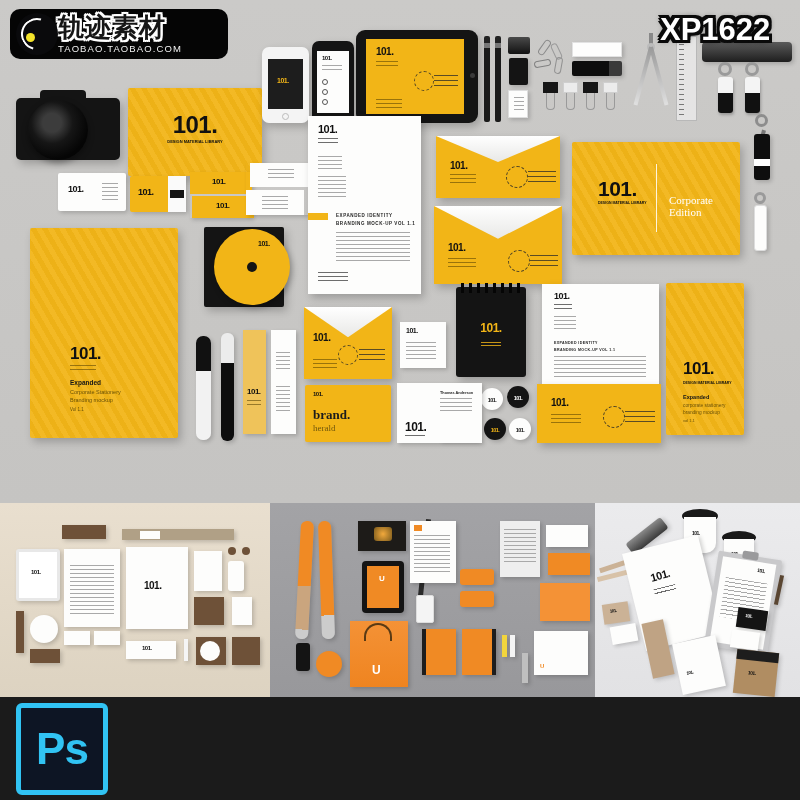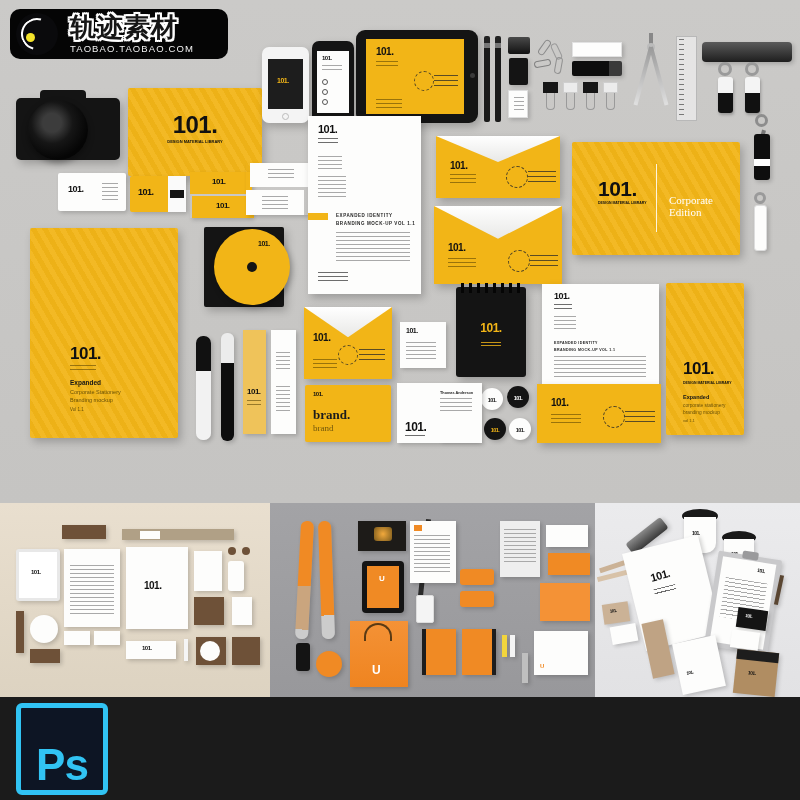--- a/index.html
+++ b/index.html
@@ -20,33 +20,33 @@
   .flap::before{content:"";position:absolute;top:0;left:0;right:0;height:42%;
     background:linear-gradient(#fff,#e8e8e6);clip-path:polygon(0 0,100% 0,50% 100%);}
   .sub{color:#111;font-weight:700;}
   
   #hero{position:absolute;top:0;left:0;width:800px;height:503px;background:linear-gradient(#cbcac8,#c5c4c2);}
   
   .badge{position:absolute;top:9px;left:10px;width:218px;height:50px;background:#050505;border-radius:10px;display:flex;align-items:center;}
   .bico{position:relative;width:42px;height:42px;margin-left:6px;border-radius:50%;background:#0a0a0c;flex:none;}
   .bico::before{content:"";position:absolute;inset:5px;border:2px solid transparent;border-top-color:#fff;border-right-color:#fff;border-radius:50%;transform:rotate(-120deg);}
   .bdot{position:absolute;left:10px;top:20px;width:9px;height:9px;border-radius:50%;background:#f4e32a;}
-  .btxt{margin-left:12px;display:flex;flex-direction:column;line-height:1;}
+  .btxt{margin-left:0;display:flex;flex-direction:column;line-height:1;}
   .btitle{font-size:26px;font-weight:800;color:#161616;letter-spacing:1px;
     text-shadow:-2px -2px 0 #fff,2px -2px 0 #fff,-2px 2px 0 #fff,2px 2px 0 #fff,0 2px 0 #fff,0 -2px 0 #fff,2px 0 0 #fff,-2px 0 0 #fff;}
   .bsub{font-size:9.5px;color:#f2f2f2;letter-spacing:1.1px;margin-top:4px;}
   .code{position:absolute;top:12px;left:660px;font-size:31px;font-weight:800;color:#fff;letter-spacing:0;
     text-shadow:-3px -3px 0 #0a0a0a,3px -3px 0 #0a0a0a,-3px 3px 0 #0a0a0a,3px 3px 0 #0a0a0a,0 3px 0 #0a0a0a,0 -3px 0 #0a0a0a,3px 0 0 #0a0a0a,-3px 0 0 #0a0a0a,0 0 6px #0a0a0a;}
   
   #previews{position:absolute;top:503px;left:0;width:800px;height:194px;display:flex;}
   .pv{position:relative;height:194px;overflow:hidden;flex:none;}
   
   #banner{position:absolute;top:697px;left:0;width:800px;height:103px;background:var(--banner-bg,#1b1b1b);display:flex;align-items:center;}
   .ps{width:82px;height:82px;margin-left:16px;flex:none;border:5px solid var(--ps-cyan,#31c3f3);border-radius:6px;background:#0d1524;
-      display:flex;align-items:flex-end;justify-content:center;}
+      display:flex;align-items:center;justify-content:center;}
   .ps span{color:var(--ps-cyan,#31c3f3);font-size:44px;font-weight:700;letter-spacing:-1px;}
   .btext{color:#fff;font-size:55px;font-weight:700;white-space:nowrap;margin-left:10px;letter-spacing:-1px;}
   .serif{font-family:"Liberation Serif",serif;}
 </style>
 </head>
 <body>
 
 <div id="page">
 
   <section id="hero">
@@ -278,21 +278,21 @@
     <div class="i k sh2" style="top:418px;left:484px;width:22px;height:22px;border-radius:50%;text-align:center;">
       <span class="l101" style="font-size:5.5px;line-height:22px;color:var(--yellow);">101.</span>
     </div>
     <div class="i w sh2" style="top:418px;left:509px;width:22px;height:22px;border-radius:50%;text-align:center;">
       <span class="l101" style="font-size:5.5px;line-height:22px;">101.</span>
     </div>
 
     <div class="i y sh2" style="top:385px;left:305px;width:86px;height:57px;border-radius:2px;">
       <div class="l101" style="position:absolute;top:7px;left:8px;font-size:6px;">101.</div>
       <div class="serif" style="position:absolute;top:22px;left:8px;font-size:13px;font-weight:700;color:#1c1c1c;">brand.</div>
-      <div class="serif" style="position:absolute;top:38px;left:8px;font-size:9px;color:rgba(90,70,10,.85);">brand</div>
+      <div class="serif" style="position:absolute;top:38px;left:8px;font-size:9px;color:rgba(90,70,10,.85);">herald</div>
     </div>
 
     <div class="i w sh2" style="top:383px;left:396px;width:0px;height:0px;"></div>
 
     <div class="i w sh2" style="top:383px;left:397px;width:85px;height:60px;">
       <div style="position:absolute;top:8px;right:8px;width:34px;">
         <div style="font-size:3.8px;font-weight:700;color:#222;">Thomas Anderson</div>
         <div class="i lines" style="position:static;display:block;width:32px;height:16px;margin-top:3px;"></div>
       </div>
       <div class="l101" style="position:absolute;bottom:10px;left:8px;font-size:12px;">101.</div>
@@ -329,20 +329,21 @@
 
     <div class="badge">
       <div class="bico">
           <div class="bdot"></div>
         </div>
       <div class="btxt">
         <div class="btitle">轨迹素材</div>
         <div class="bsub">TAOBAO.TAOBAO.COM</div>
       </div>
     </div>
+    <div class="code">XP1622</div>
   </section>
 
   <section id="previews">
 
     <div class="pv" style="width:270px;background:linear-gradient(#e9dfcf,#ddd3c1);">
       <div class="i sh2" style="top:22px;left:62px;width:44px;height:14px;background:#6e5138;"></div>
       <div class="i sh2" style="top:26px;left:122px;width:112px;height:11px;background:#b0a086;"></div>
       <div class="i w" style="top:28px;left:140px;width:20px;height:8px;"></div>
       <div class="i sh2" style="top:46px;left:16px;width:44px;height:52px;background:#fff;border:3px solid #e8e8e8;border-radius:3px;">
         <div class="l101" style="position:absolute;top:18px;left:12px;font-size:6px;">101.</div>

